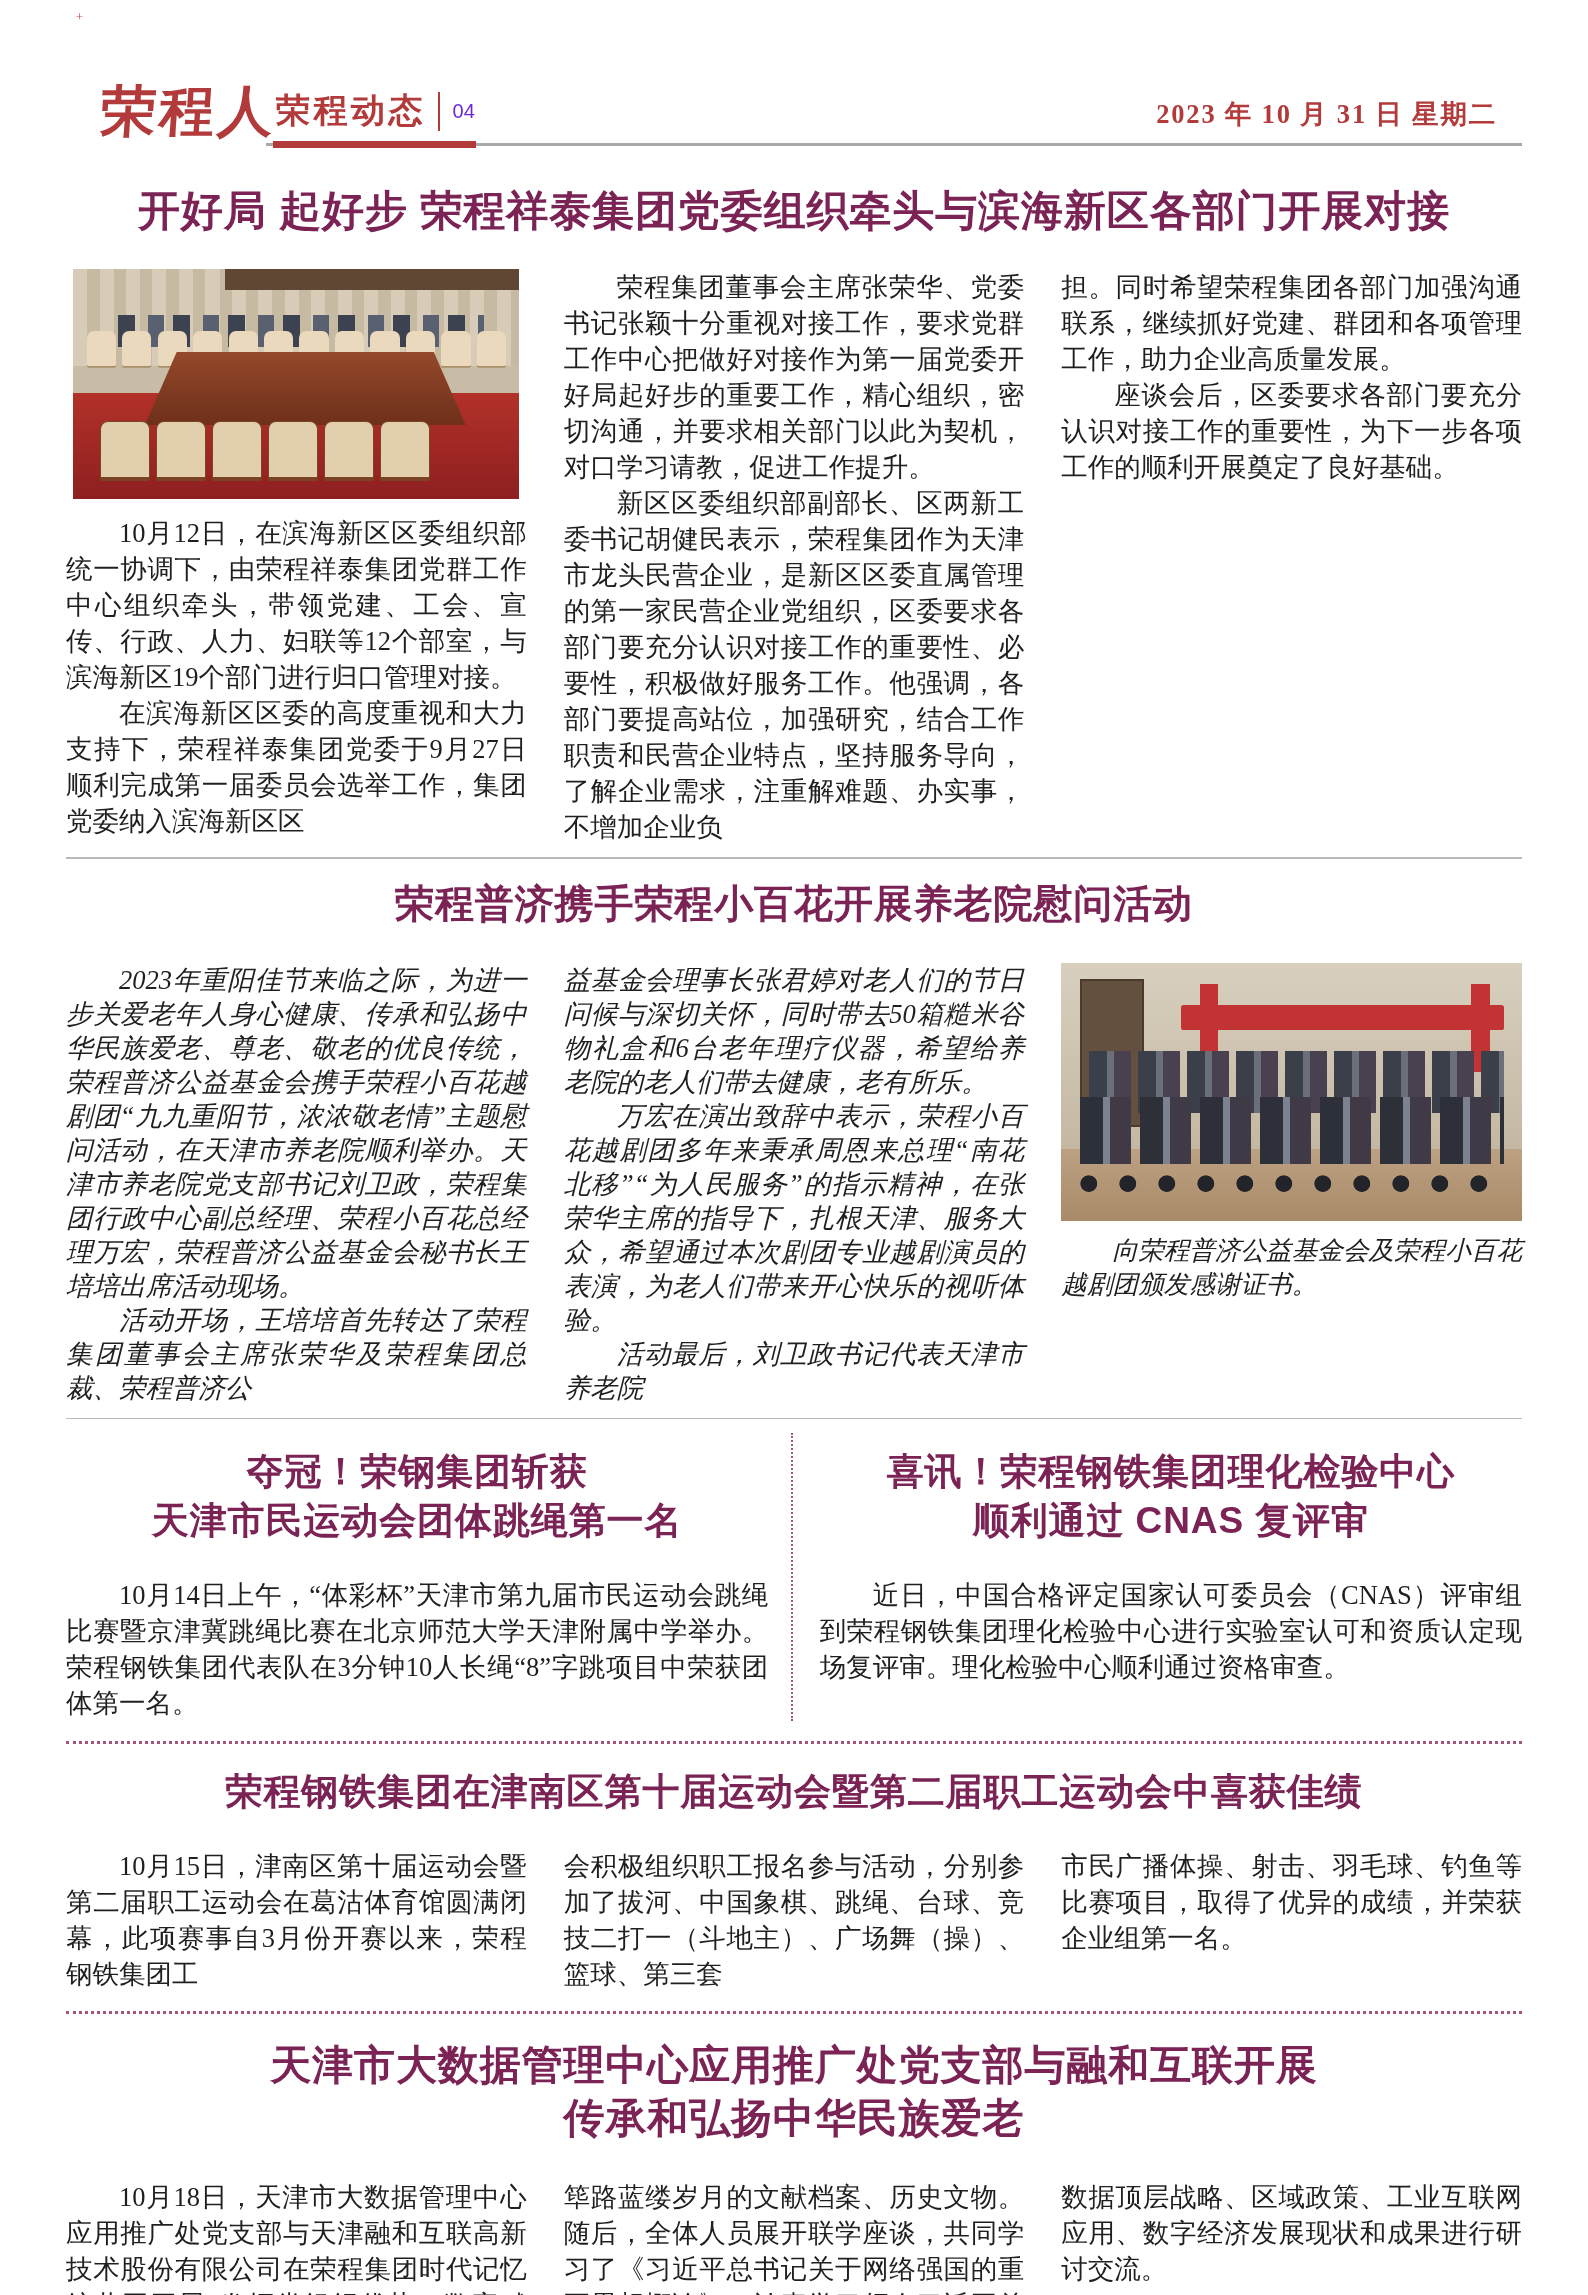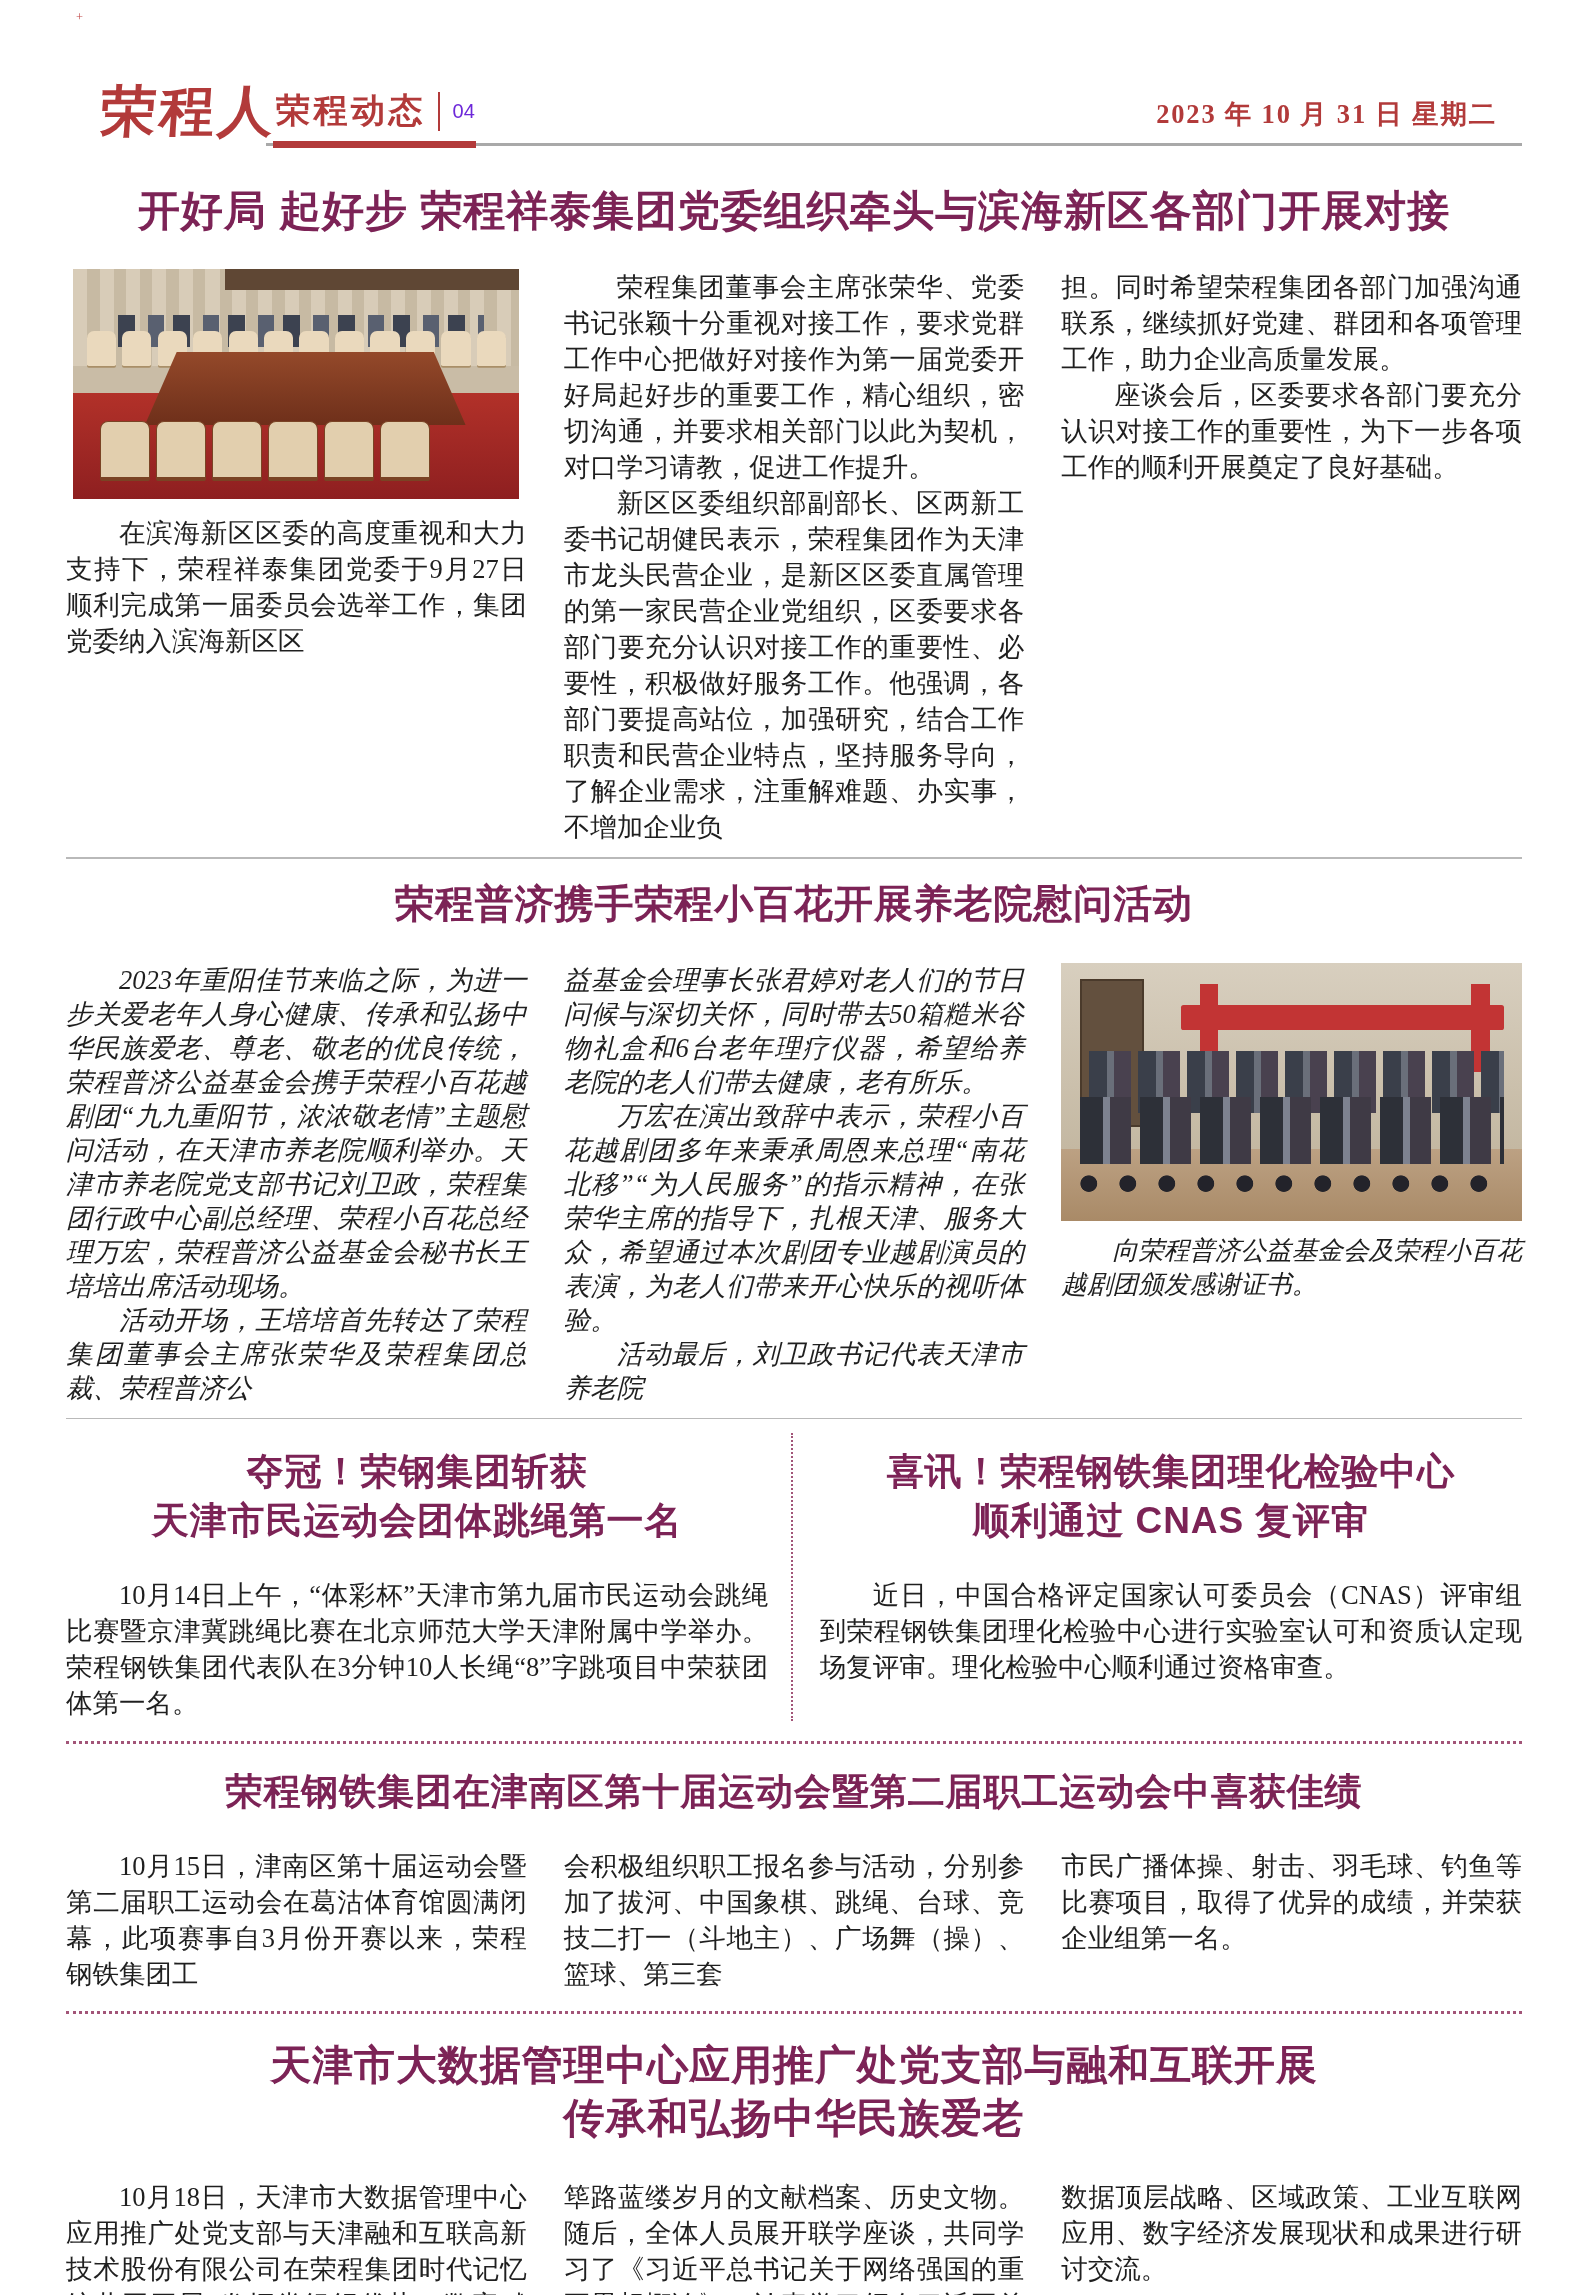--- a/index.html
+++ b/index.html
@@ -132,20 +132,21 @@
           <div class="p1-table"></div>
           <div class="p1-chairs2">
             <span></span>
               <span></span>
               <span></span>
               <span></span>
               <span></span>
               <span></span>
           </div>
         </div>
+        <p>10月12日，在滨海新区区委组织部统一协调下，由荣程祥泰集团党群工作中心组织牵头，带领党建、工会、宣传、行政、人力、妇联等12个部室，与滨海新区19个部门进行归口管理对接。</p>
         <p>在滨海新区区委的高度重视和大力支持下，荣程祥泰集团党委于9月27日顺利完成第一届委员会选举工作，集团党委纳入滨海新区区</p>
       </div>
       <div class="col">
         <p>荣程集团董事会主席张荣华、党委书记张颖十分重视对接工作，要求党群工作中心把做好对接作为第一届党委开好局起好步的重要工作，精心组织，密切沟通，并要求相关部门以此为契机，对口学习请教，促进工作提升。</p>
         <p>新区区委组织部副部长、区两新工委书记胡健民表示，荣程集团作为天津市龙头民营企业，是新区区委直属管理的第一家民营企业党组织，区委要求各部门要充分认识对接工作的重要性、必要性，积极做好服务工作。他强调，各部门要提高站位，加强研究，结合工作职责和民营企业特点，坚持服务导向，了解企业需求，注重解难题、办实事，不增加企业负</p>
       </div>
       <div class="col">
         <p class="cont">担。同时希望荣程集团各部门加强沟通联系，继续抓好党建、群团和各项管理工作，助力企业高质量发展。</p>
         <p>座谈会后，区委要求各部门要充分认识对接工作的重要性，为下一步各项工作的顺利开展奠定了良好基础。</p>
       </div>

